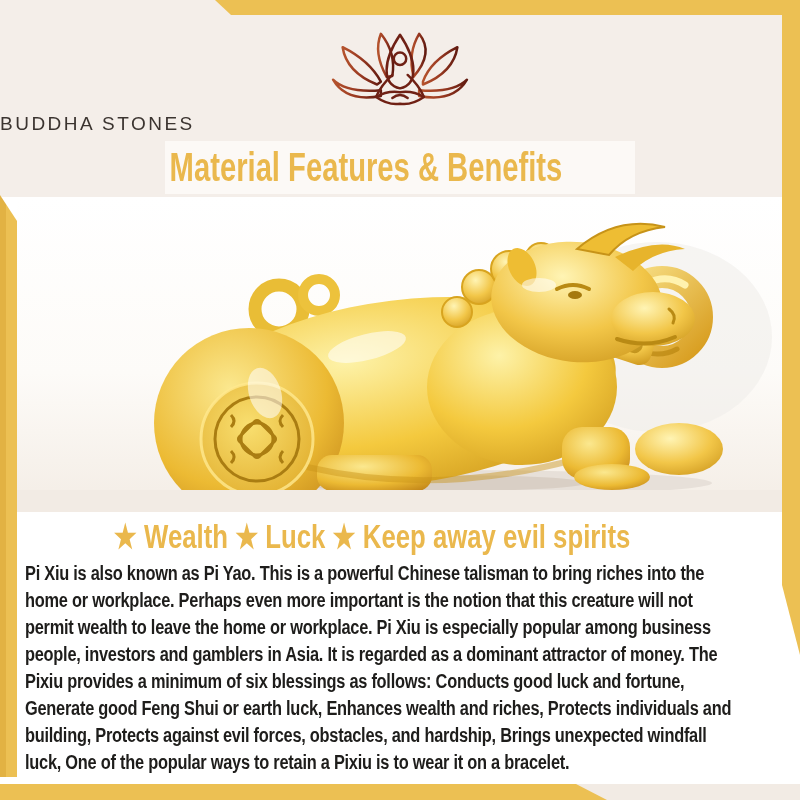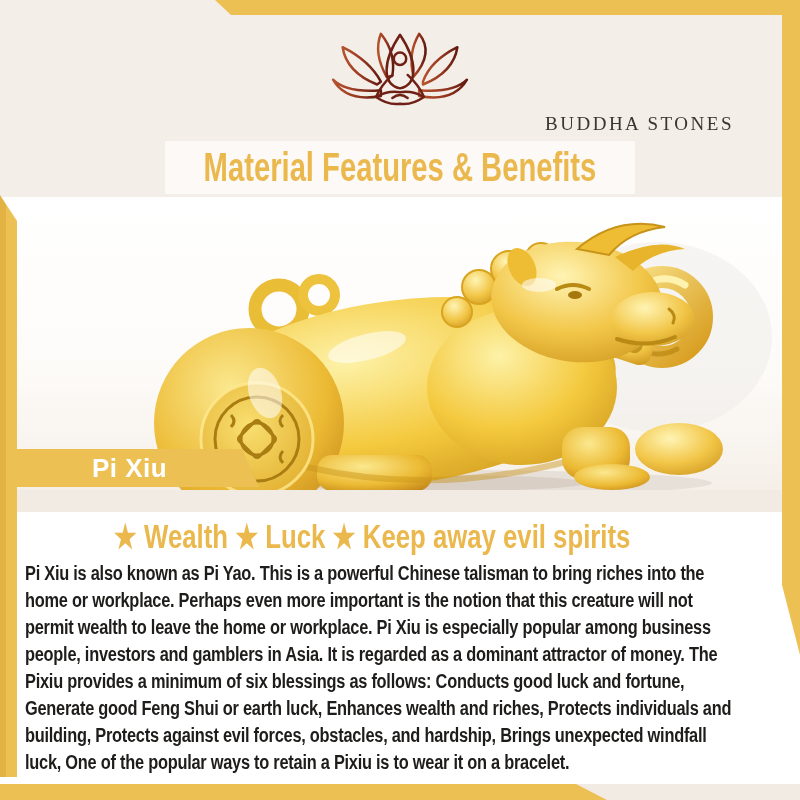--- a/index.html
+++ b/index.html
@@ -20,25 +20,25 @@
              clip-path:polygon(0 0,18px 0,18px 655px,0 585px)}
   .left-col{left:0;top:195px;width:17px;height:582px;
             background:linear-gradient(90deg,#e2b243 0 6px,var(--gold) 6px);
             clip-path:polygon(0 0,17px 26px,17px 582px,0 582px)}
   .bottom-cream{left:0;top:784px;width:800px;height:16px;background:var(--cream2)}
   .bottom-band{left:0;top:784px;width:620px;height:16px;background:var(--gold);
                clip-path:polygon(0 0,576px 0,607px 16px,0 16px)}
 
   
   .logo{left:322px;top:30px;width:156px;height:88px}
-  .brand{left:0;top:113px;width:734px;text-align:right;
-         font-family:Liberation Serif, serif;font-size:19px;letter-spacing:2.5px;
+  .brand{left:0;top:113px;width:734px;text-align:left;
+         font-family:Liberation Sans, sans-serif;font-size:19px;letter-spacing:2.5px;
          color:var(--brand-ink)}
   .section-banner{left:165px;top:141px;width:470px;height:53px;background:var(--banner);
-                  display:flex;align-items:center;justify-content:center;overflow:visible}
+                  display:flex;align-items:center;justify-content:flex-end;overflow:visible}
   .section-title{font-size:40px;font-weight:bold;color:var(--gold-text);white-space:nowrap;
                  transform:scaleX(.73);transform-origin:center}
 
   
   .photo-area{left:17px;top:197px;width:765px;height:293px;
               background:linear-gradient(180deg,#ffffff 0%,#fdfbf8 60%,#f5efe8 100%)}
   .photo-area svg{width:100%;height:100%;display:block}
 
   .pixiu-band{left:17px;top:449px;width:242px;height:38px;background:var(--gold);
               clip-path:polygon(0 0,225px 0,242px 38px,0 38px)}
@@ -190,23 +190,20 @@
       <path d="M600,142 Q630,152 658,140" fill="none" stroke="#b98a14" stroke-width="4" stroke-linecap="round"></path>
 
       <g fill="#ffffff" opacity=".55">
         <ellipse cx="350" cy="150" rx="40" ry="13" transform="rotate(-14 350 150)"></ellipse>
         <ellipse cx="248" cy="196" rx="16" ry="26" transform="rotate(-18 248 196)"></ellipse>
         <ellipse cx="522" cy="88" rx="17" ry="7"></ellipse>
       </g>
     </svg>
   </div>
 
-  <div class="abs pixiu-band">
-    <div class="pixiu-label">Pi Xiu</div>
-  </div>
   <div class="abs photo-strip"></div>
 
   <div class="abs headline">
     <span>★  Wealth ★  Luck ★  Keep away evil spirits</span>
   </div>
 
   <div class="abs paragraph">
     <div class="pline">Pi Xiu is also known as Pi Yao. This is a powerful Chinese talisman to bring riches into the</div>
     <div class="pline">home or workplace. Perhaps even more important is the notion that this creature will not</div>
     <div class="pline">permit wealth to leave the home or workplace. Pi Xiu is especially popular among business</div>

